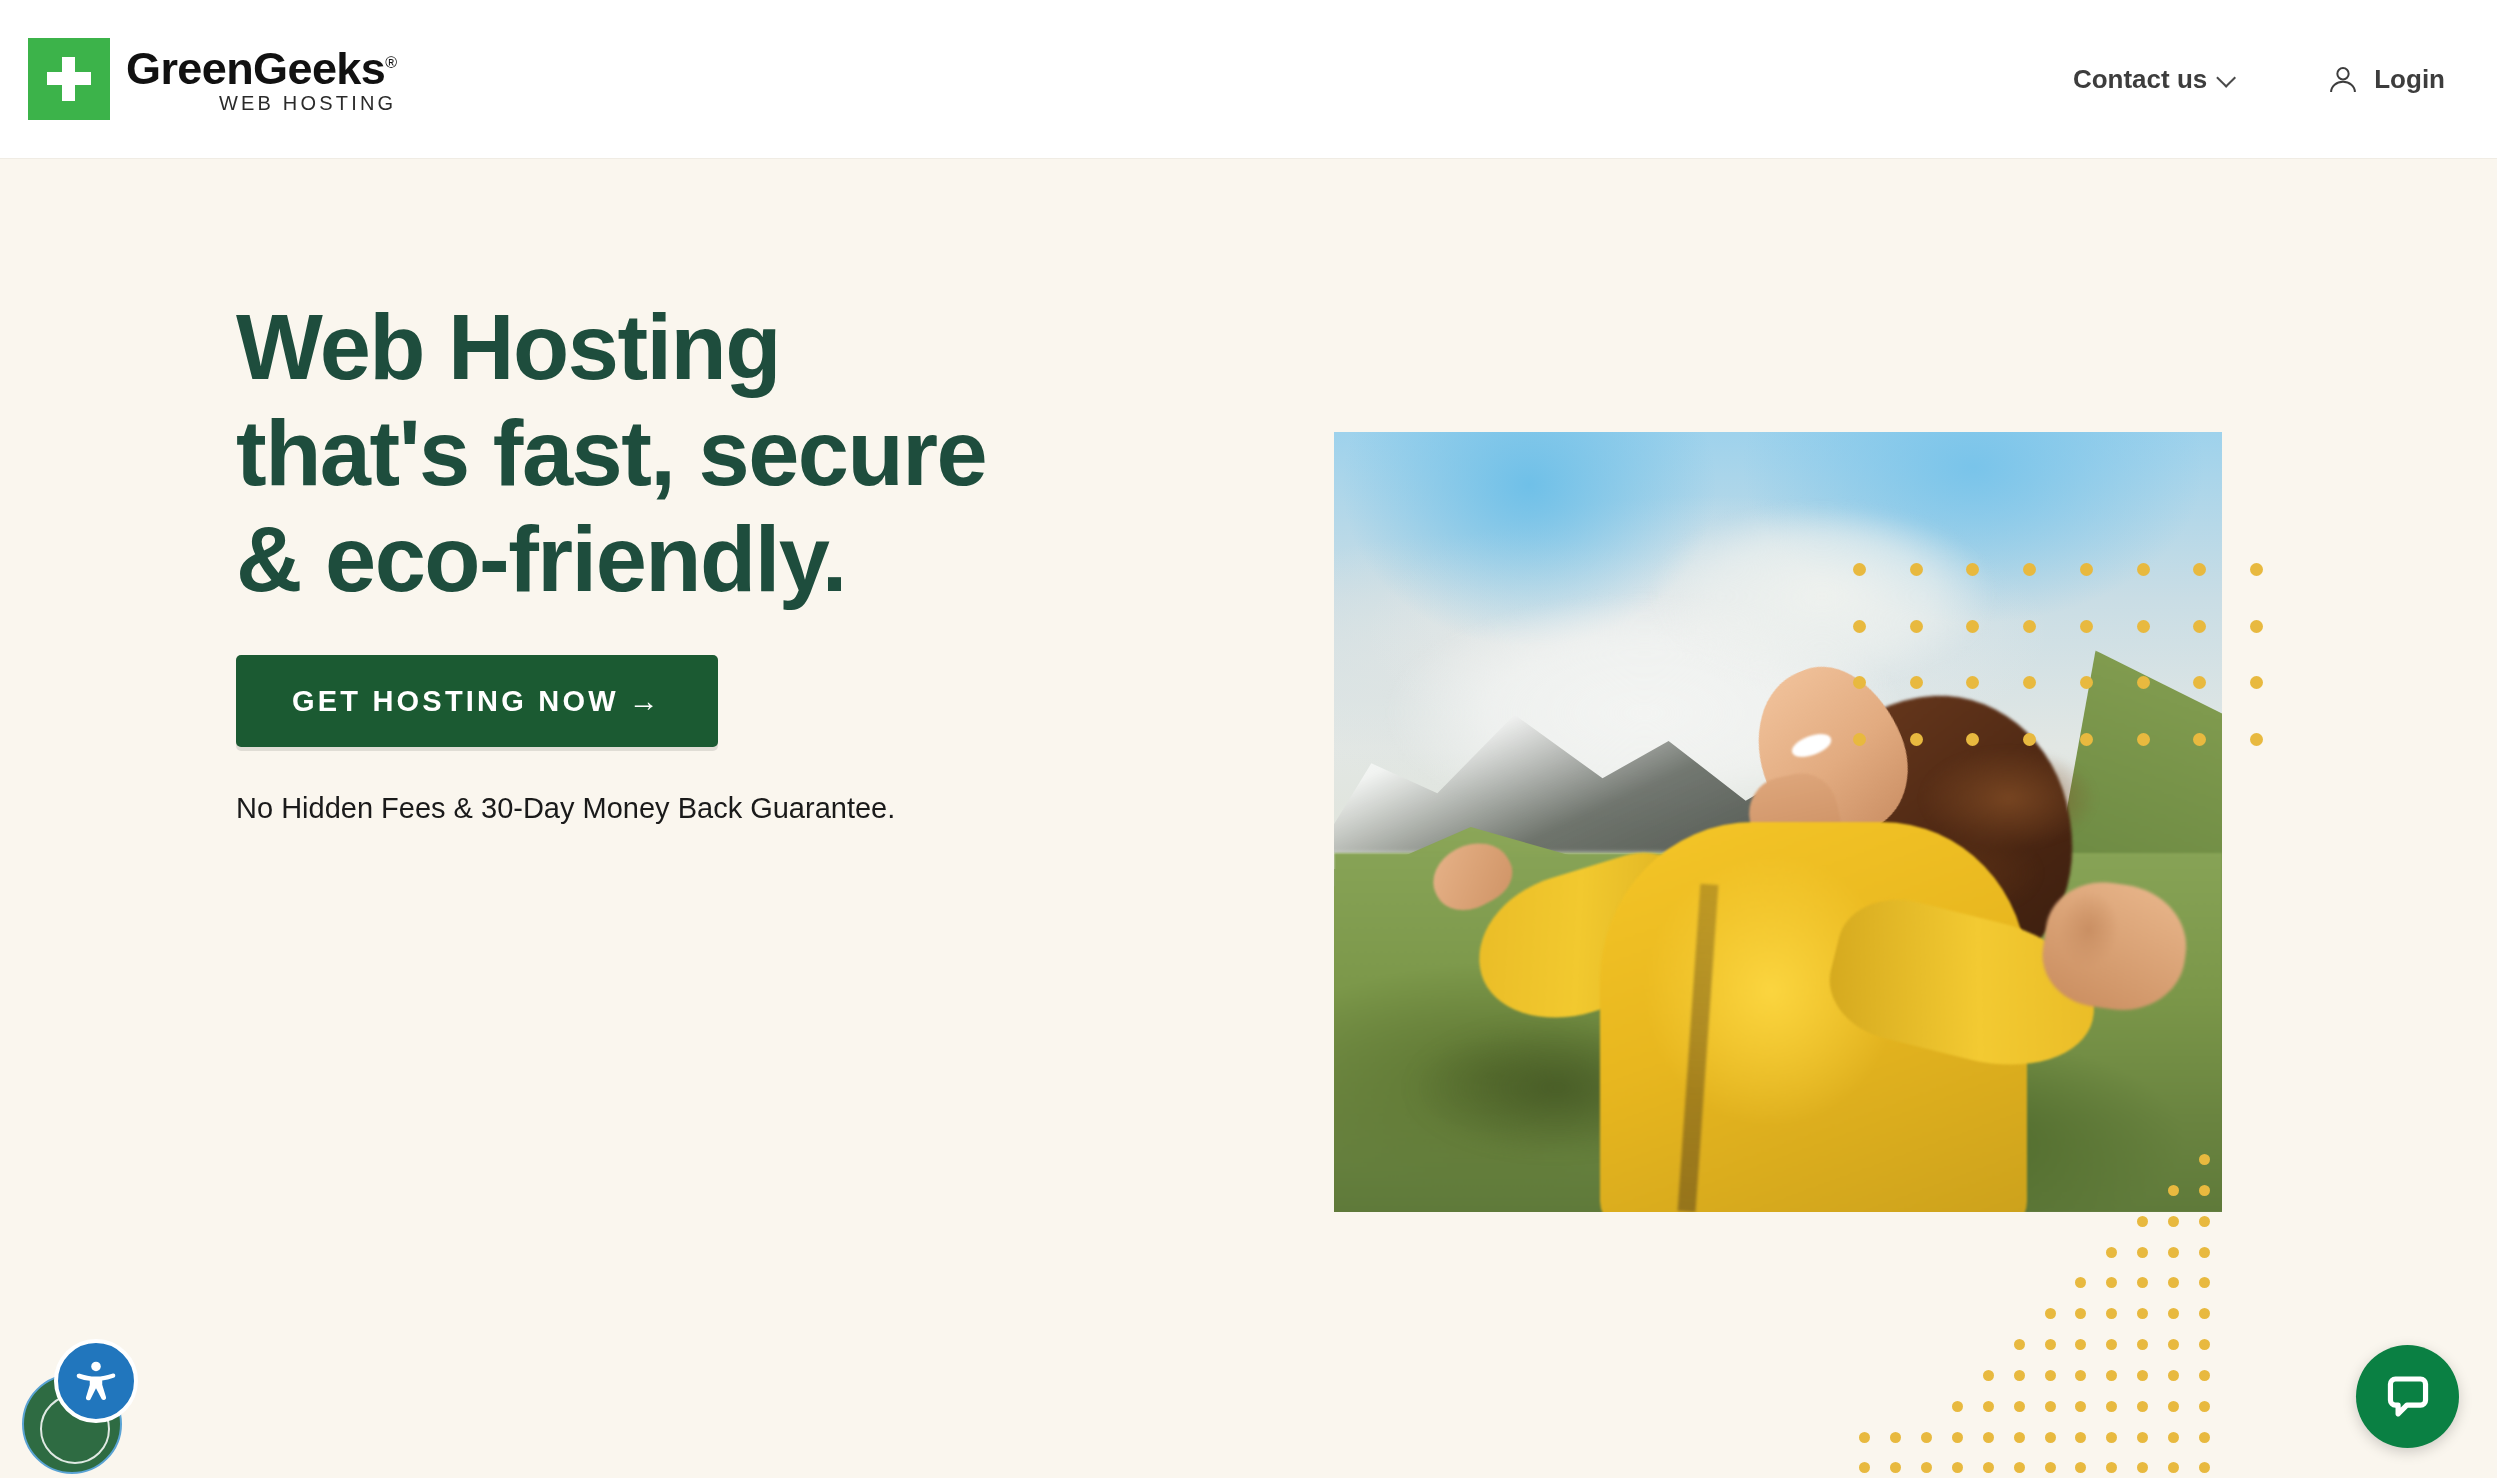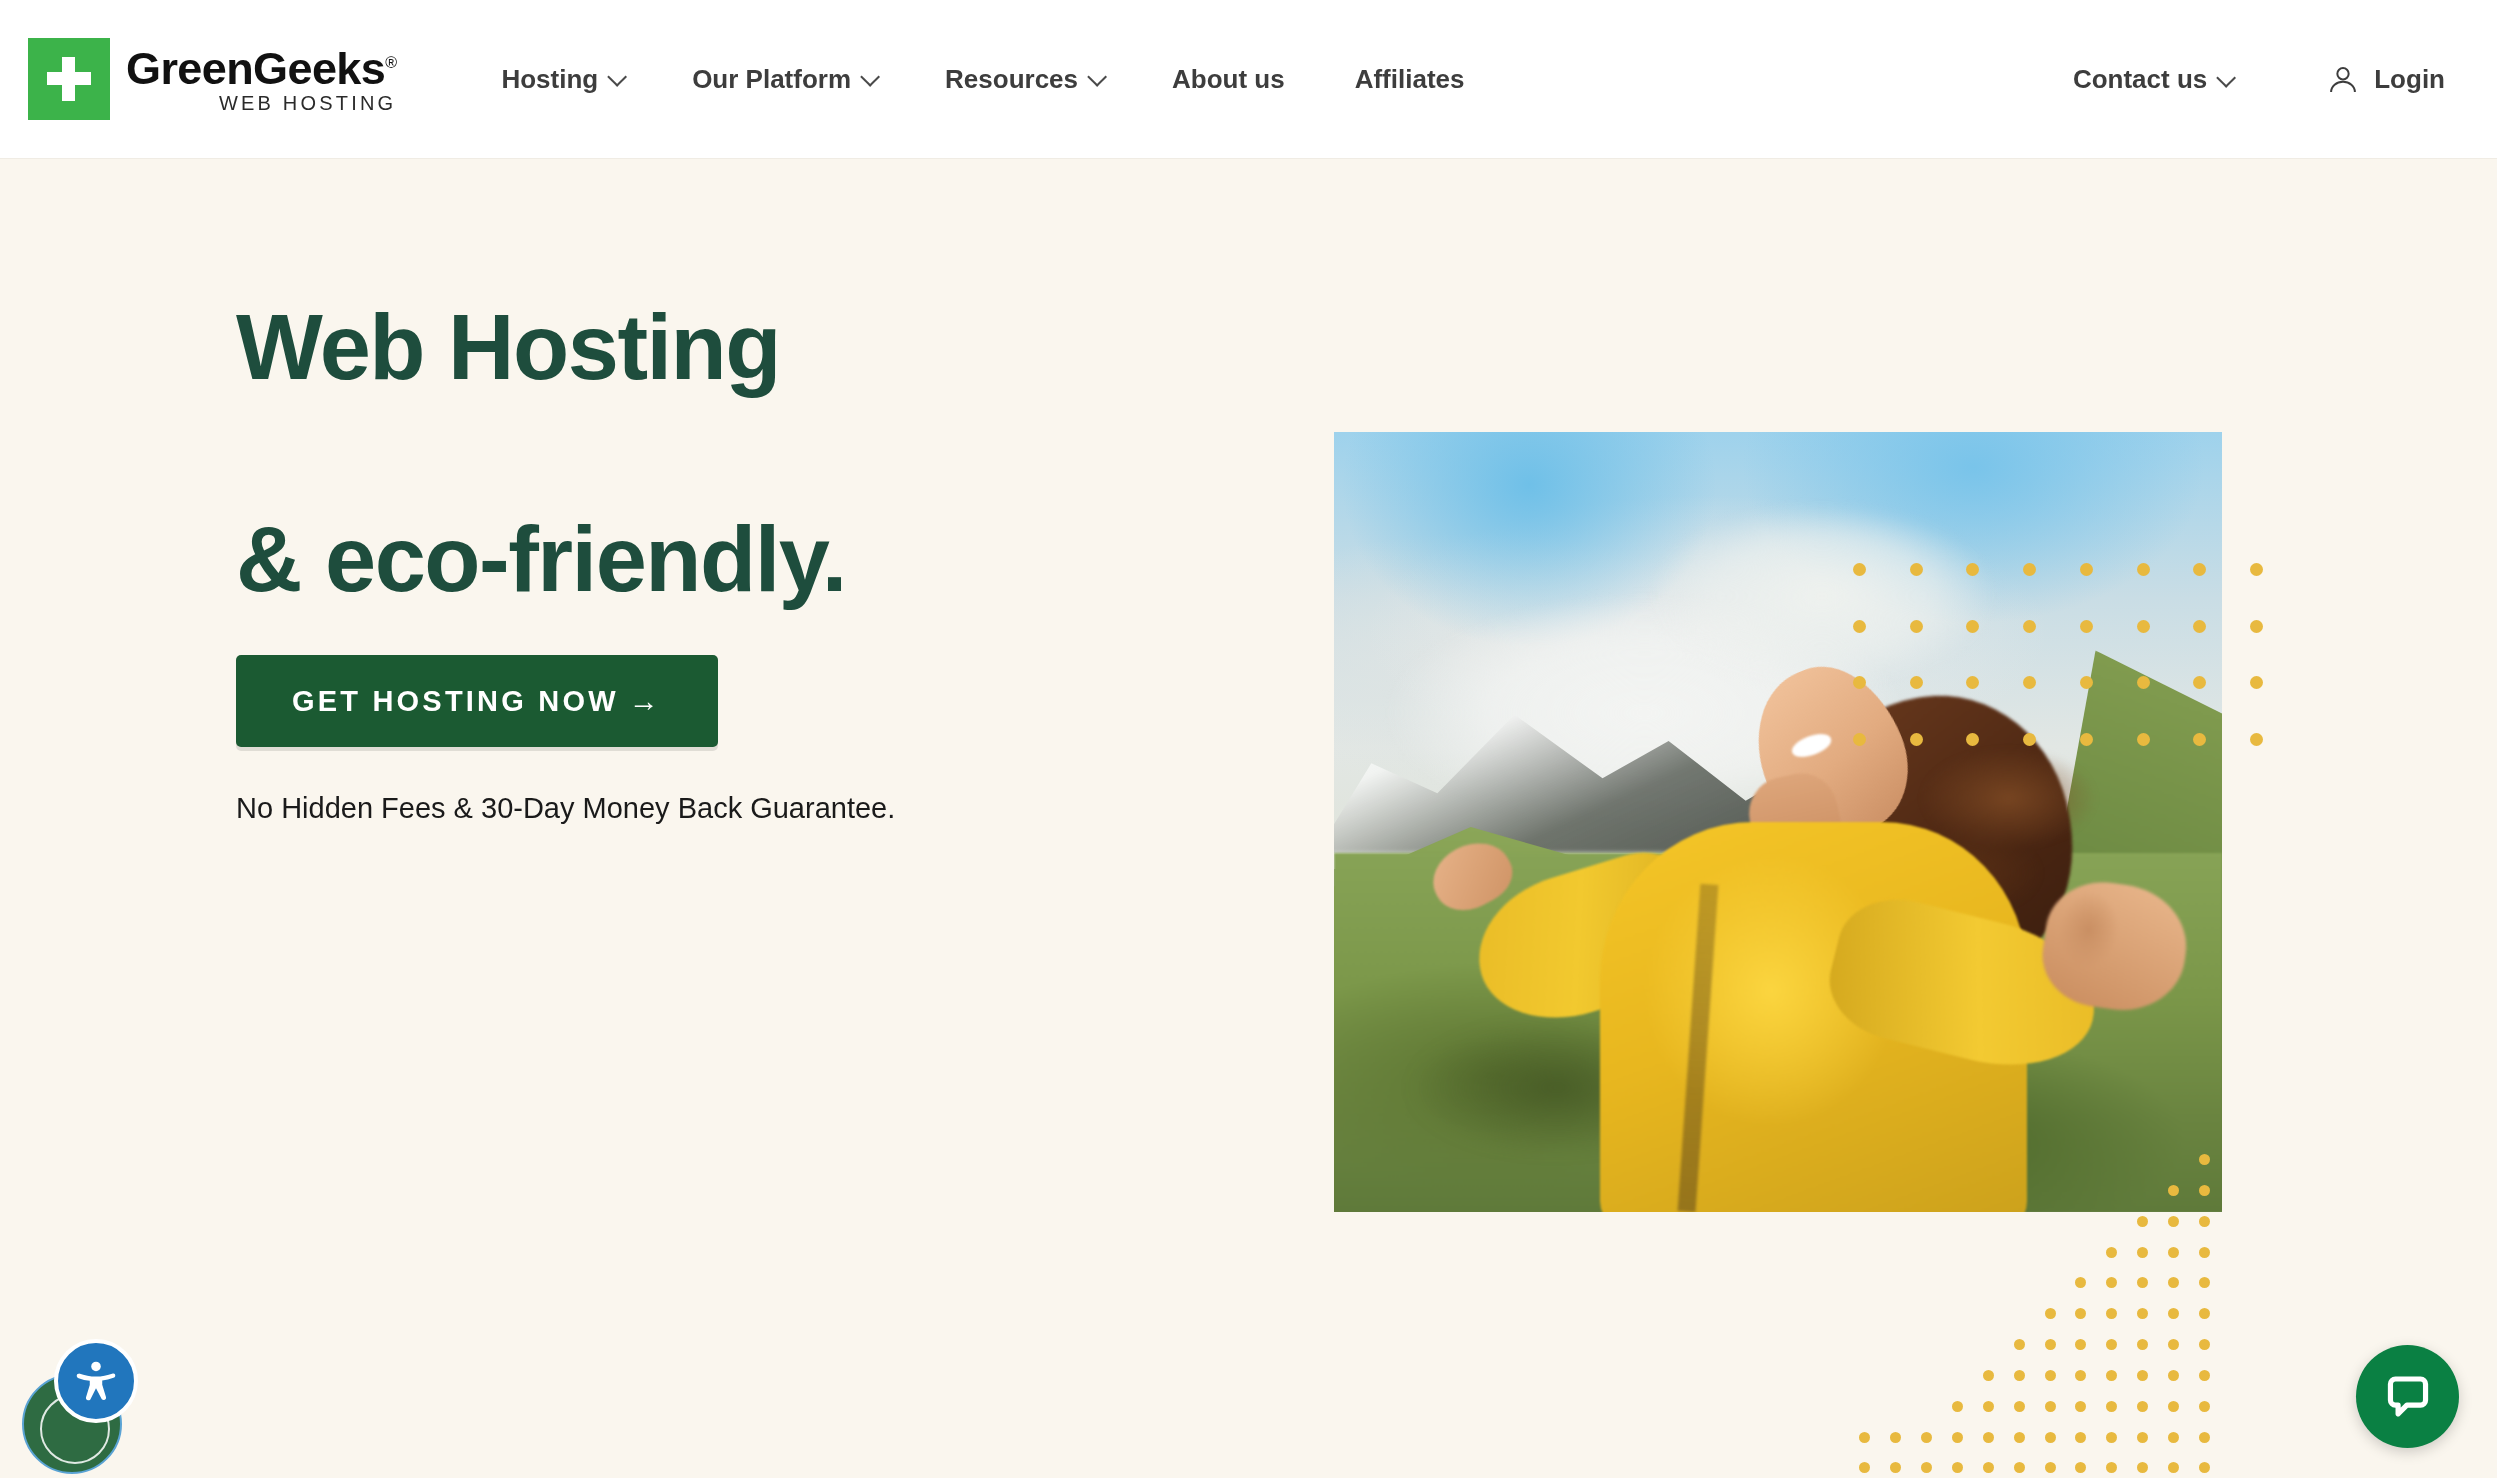--- a/index.html
+++ b/index.html
@@ -460,40 +460,20 @@
 <div class="header">
 
   <div class="brand">
     <div class="logo-mark"></div>
     <div class="logo-text">
       <div class="logo-word"><span>GreenGeeks</span><span class="logo-reg">®</span></div>
       <div class="logo-sub">WEB HOSTING</div>
     </div>
   </div>
 
-  <nav class="nav">
-    <div class="nav-item">
-      <span>Hosting</span>
-      <i class="chev"></i>
-    </div>
-    <div class="nav-item">
-      <span>Our Platform</span>
-      <i class="chev"></i>
-    </div>
-    <div class="nav-item">
-      <span>Resources</span>
-      <i class="chev"></i>
-    </div>
-    <div class="nav-item">
-      <span>About us</span>
-    </div>
-    <div class="nav-item">
-      <span>Affiliates</span>
-    </div>
-  </nav>
 
   <div class="header-right">
     <div class="nav-item">
       <span>Contact us</span>
       <i class="chev"></i>
     </div>
     <div class="login-wrap">
       <svg class="user-icon" width="34" height="34" viewBox="0 0 24 24" fill="none" stroke="#3d3d3d" stroke-width="1.4">
         <circle cx="12" cy="7.6" r="4"></circle>
         <path d="M3.6 20.5c0-4.2 3.8-7.2 8.4-7.2s8.4 3 8.4 7.2"></path>
@@ -501,21 +481,21 @@
       <span class="login-text">Login</span>
     </div>
   </div>
 </div>
 
 <div class="hero">
 
   <div class="hero-copy">
     <h1 class="hero-title">
       <span>Web Hosting</span><br>
-      <br>
+      <span>that's fast, secure</span><br>
       <span>&amp; eco-friendly.</span>
     </h1>
 
 
 
     <button class="cta">
       <span>GET HOSTING NOW</span>
       <span class="cta-arrow">→</span>
     </button>
 

